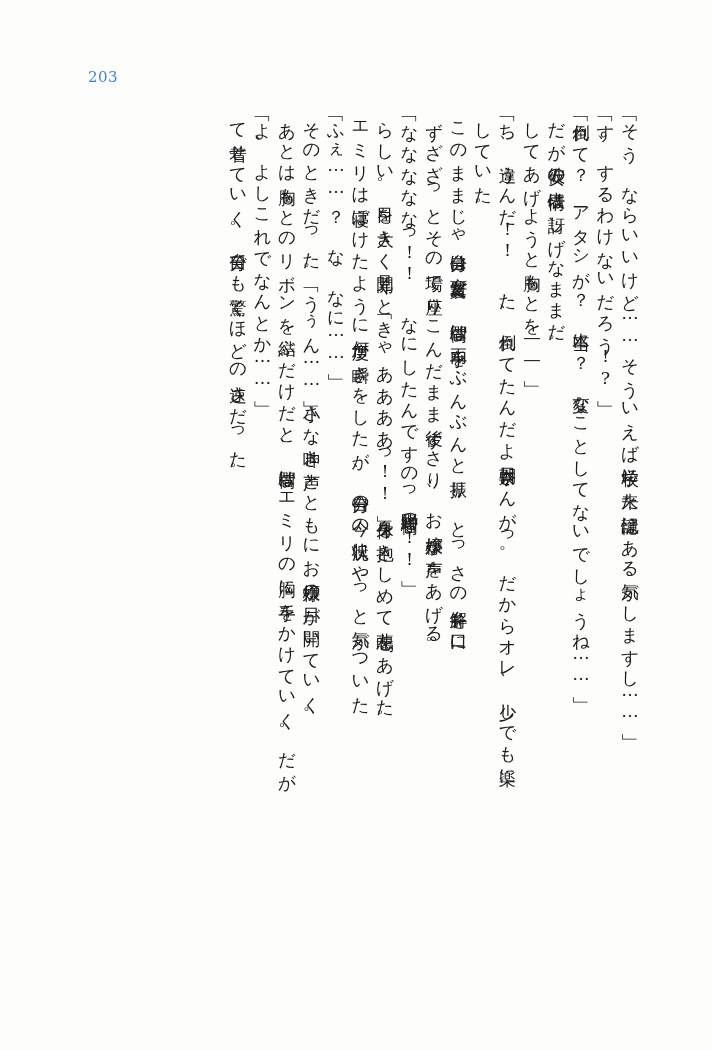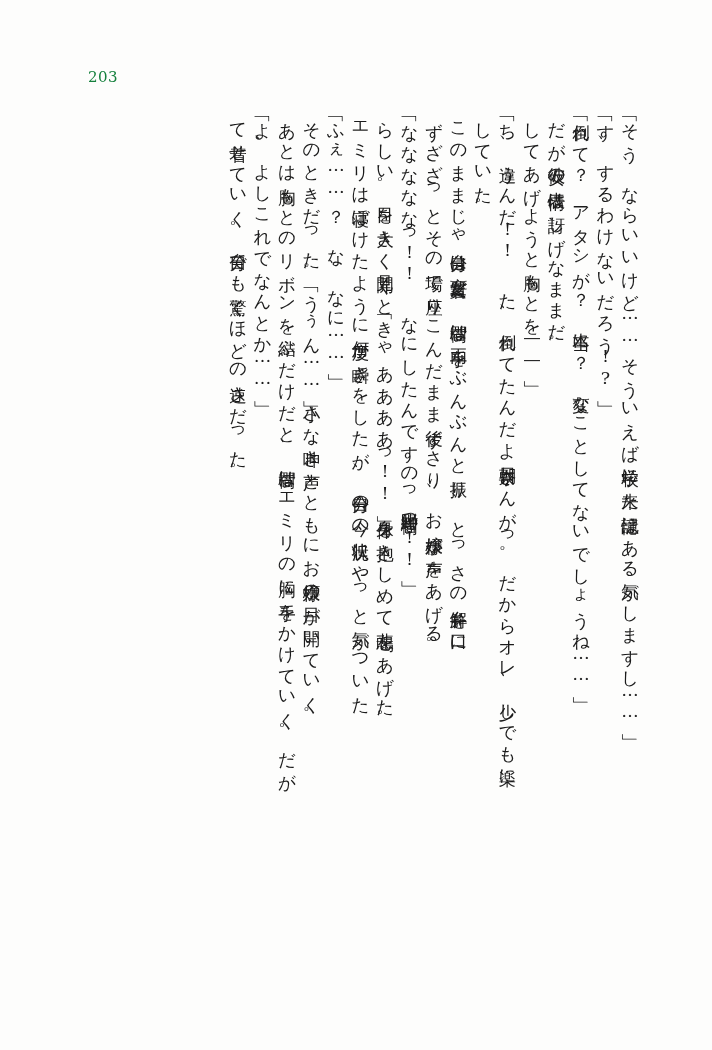--- a/index.html
+++ b/index.html
@@ -22,21 +22,21 @@
     background: #fdfdfc;
   }
 
   
   .page-number {
     position: absolute;
     top: 68px;
     left: 88px;
     font-size: 15px;
     letter-spacing: 0.5px;
-    color: #15803d;
+    color: #3b82f6;
     font-family: "DejaVu Serif", "Liberation Serif", serif;
   }
 
   
   .text-block {
     position: absolute;
     top: 110px;
     right: 74px;
     left: 60px;
     height: 830px;

